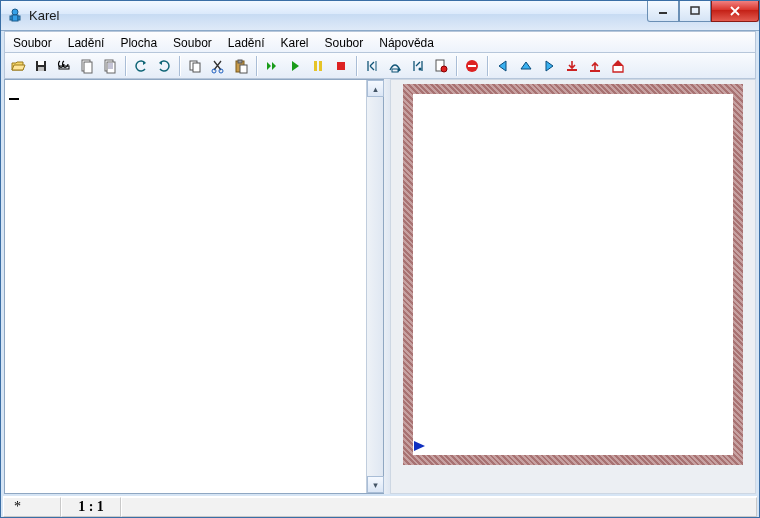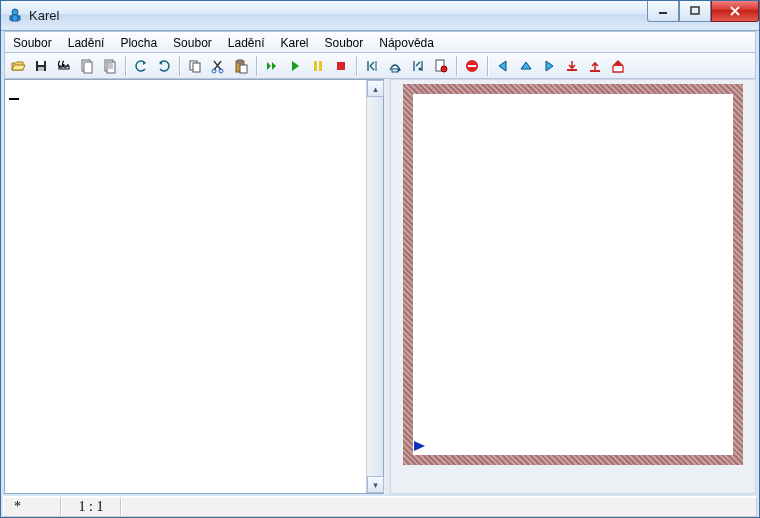--- a/index.html
+++ b/index.html
@@ -184,21 +184,21 @@
   .status-cell {
     padding: 0 10px;
     border:1px solid #c9c9c9;
     border-top-color:#fff;
     border-left-color:#fff;
     height:20px;
     display:flex;align-items:center;
     font-family:"Times New Roman",serif;
   }
   .status-cell.first{width:58px;}
-  .status-cell.second{width:60px;justify-content:center;}
+  .status-cell.second{width:60px;justify-content:center;font-weight:bold;}
   .status-cell.rest{flex:1;}
 
   svg { pointer-events:none; }
 </style>
 </head>
 <body>
 
 <div class="titlebar">
   <div class="app-icon">
     <svg width="16" height="16" viewBox="0 0 16 16">

